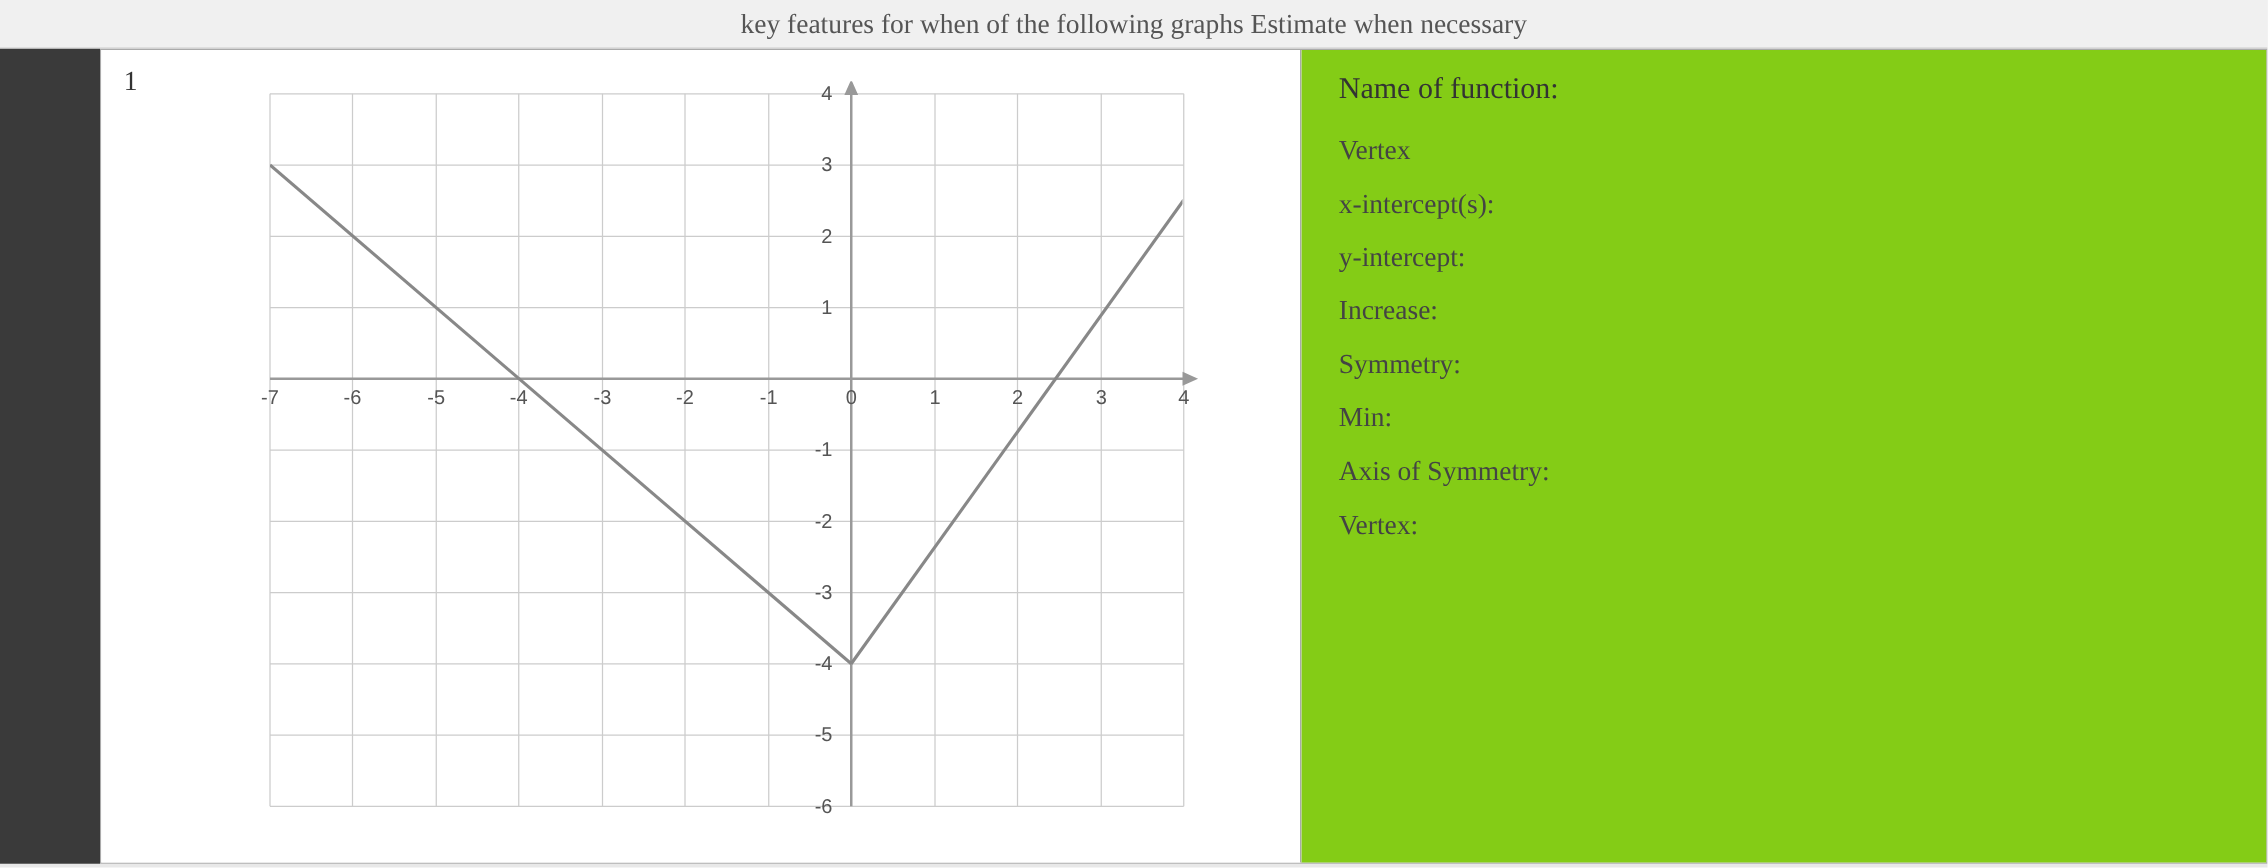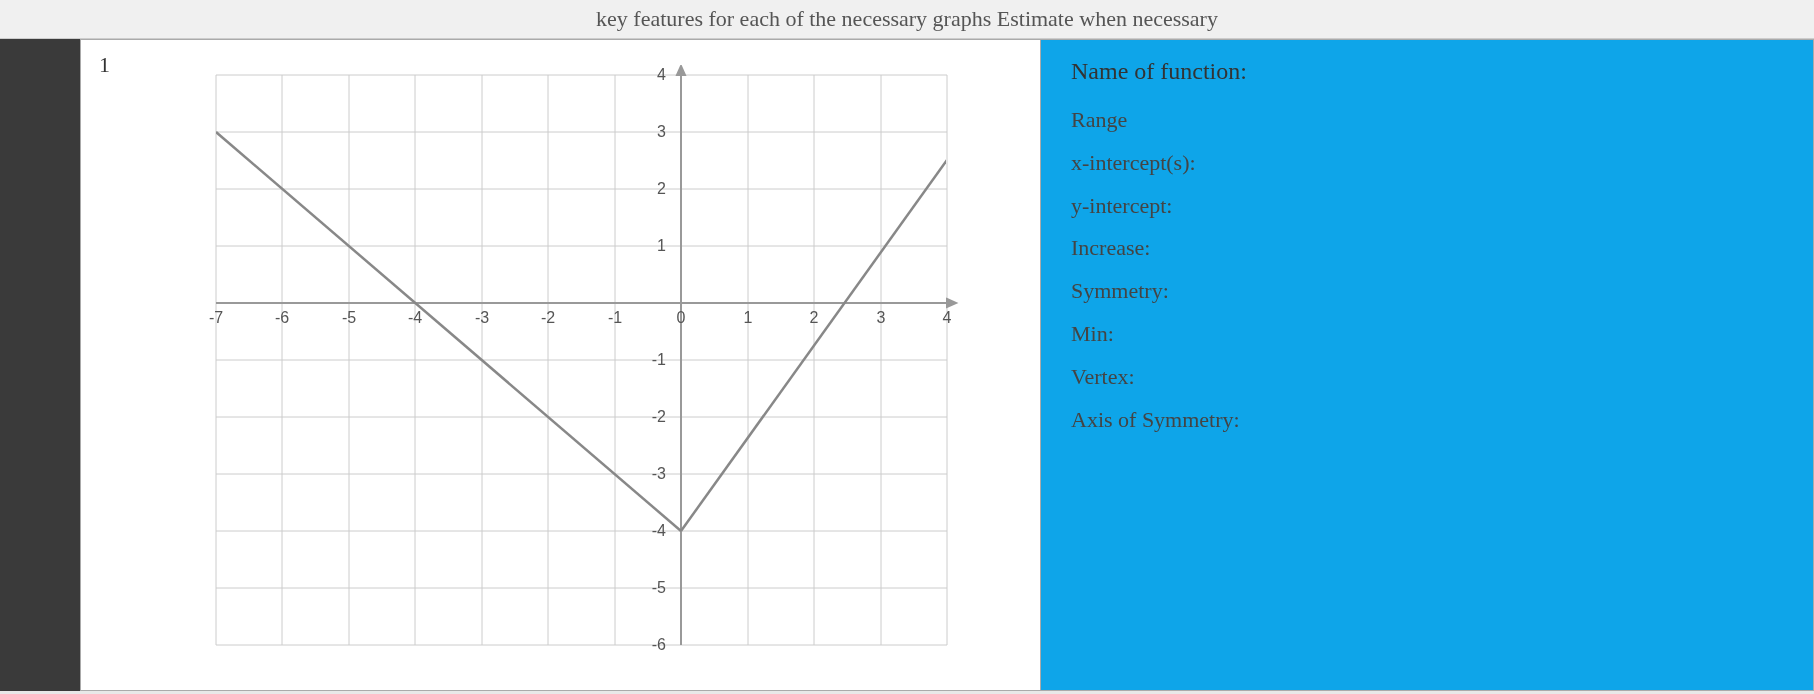--- a/index.html
+++ b/index.html
@@ -59,42 +59,42 @@
       align-items: center;
       height: 100%;
       padding-top: 10px;
     }
     svg.graph {
       display: block;
     }
     .info-area {
       flex: 1;
       padding: 18px 30px;
-      background: #0ea5e9;
+      background: #84cc16;
     }
     .info-title {
       font-size: 24px;
       color: #333;
       margin-bottom: 20px;
     }
     .info-row {
       font-size: 22px;
       color: #555;
       margin-bottom: 12px;
       line-height: 1.4;
     }
     .info-row span.label {
       color: #444;
     }
   </style>
 </head>
 <body>
 
 <div class="top-bar">
-  <span>key features for each of the necessary graphs   Estimate when necessary</span>
+  <span>key features for when of the following graphs   Estimate when necessary</span>
 </div>
 
 <div class="main-container">
 
   <div class="left-dark-bar"></div>
 
   <div class="problem-section">
 
     <div class="graph-area">
       <span class="problem-number">1</span>
@@ -181,39 +181,39 @@
           </g>
 
         </svg>
       </div>
     </div>
 
     <div class="info-area">
       <div class="info-title">Name of function:</div>
 
       <div class="info-row">
-        <span class="label">Range</span>
+        <span class="label">Vertex</span>
       </div>
       <div class="info-row">
         <span class="label">x-intercept(s):</span>
       </div>
       <div class="info-row">
         <span class="label">y-intercept:</span>
       </div>
       <div class="info-row">
         <span class="label">Increase:</span>
       </div>
       <div class="info-row">
         <span class="label">Symmetry:</span>
       </div>
       <div class="info-row">
         <span class="label">Min:</span>
       </div>
       <div class="info-row">
+        <span class="label">Axis of Symmetry:</span>
+      </div>
+      <div class="info-row">
         <span class="label">Vertex:</span>
-      </div>
-      <div class="info-row">
-        <span class="label">Axis of Symmetry:</span>
       </div>
     </div>
 
   </div>
 </div>
 
 </body></html>

